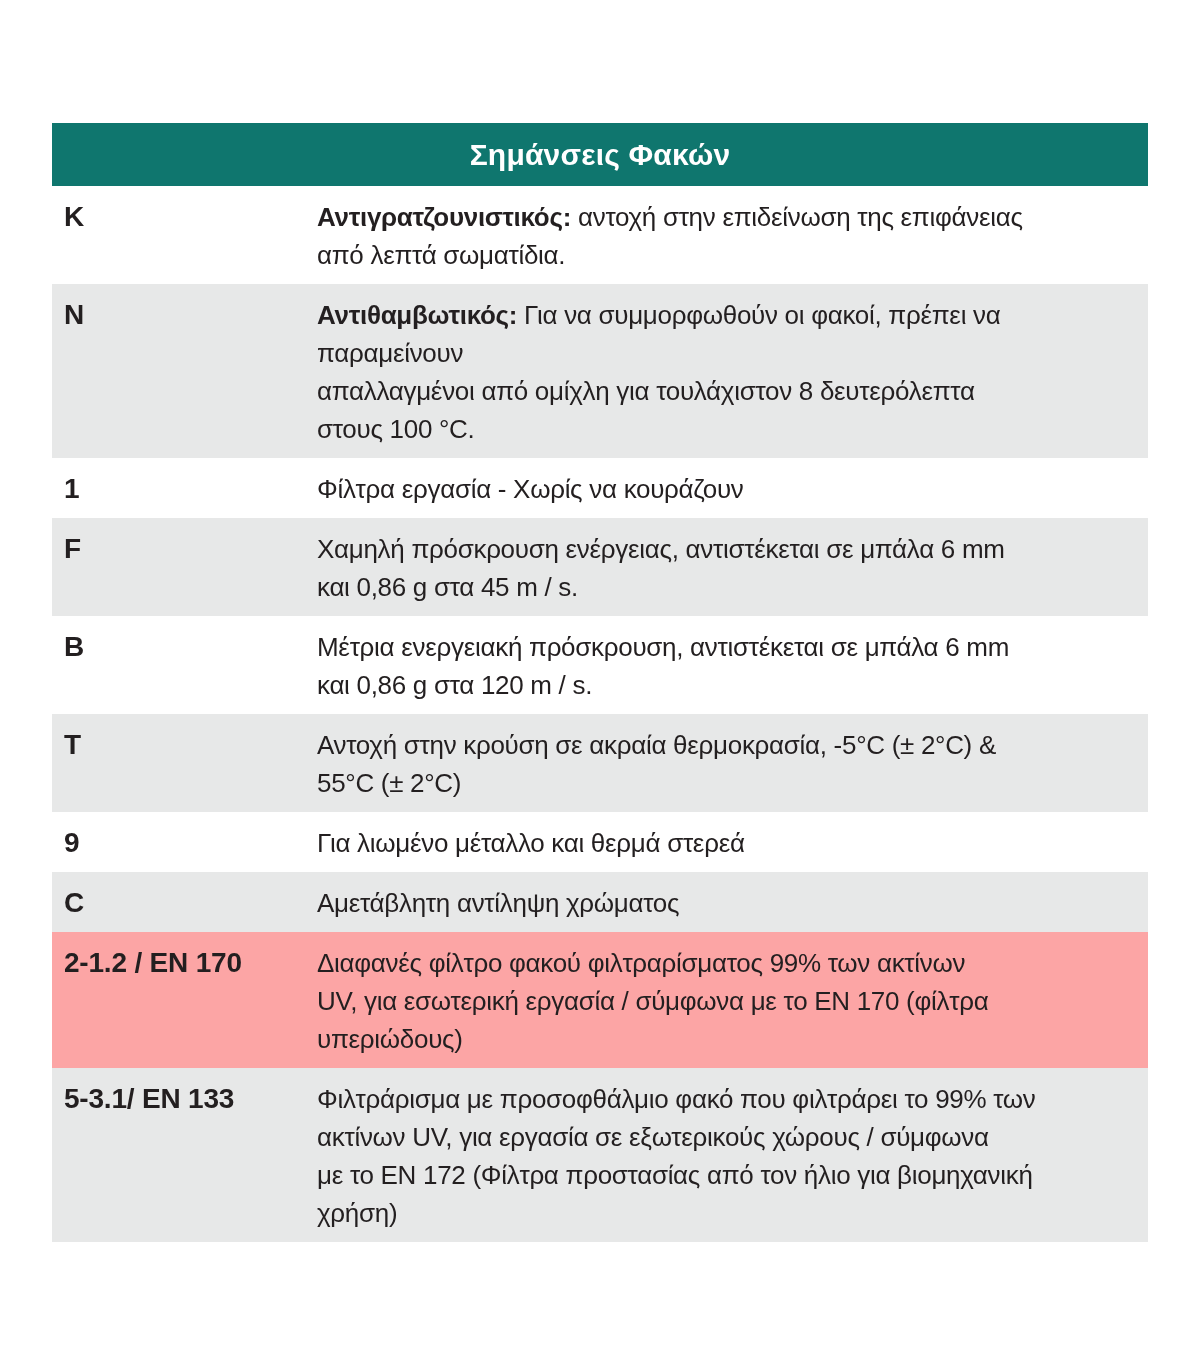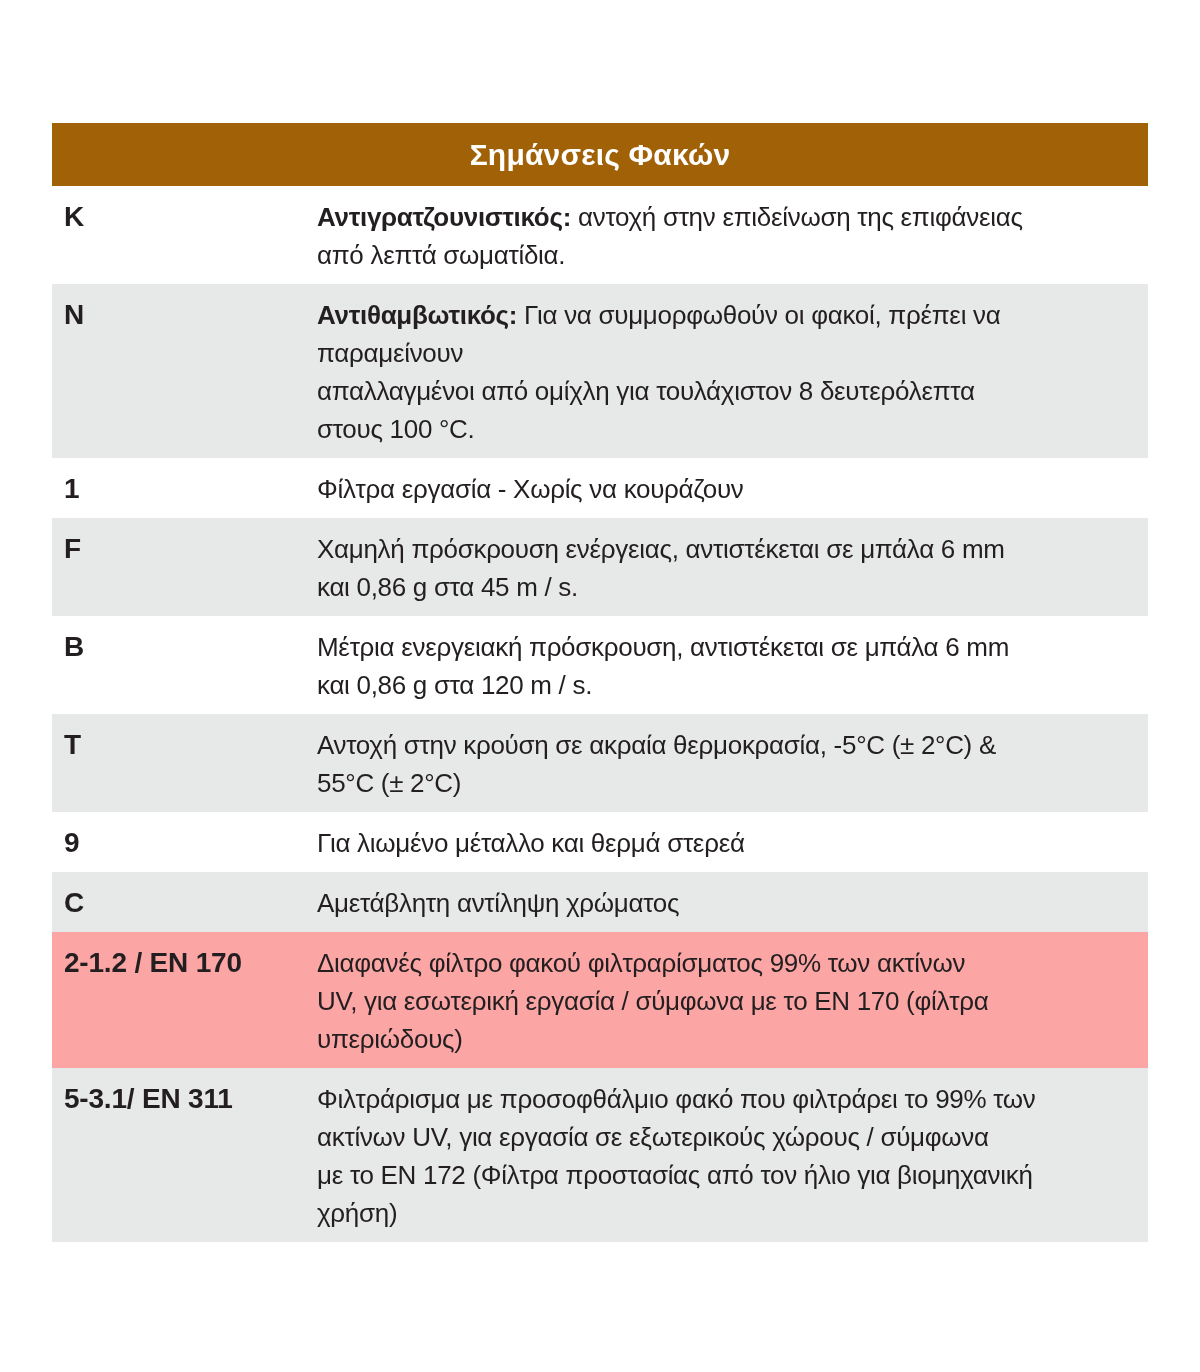--- a/index.html
+++ b/index.html
@@ -58,21 +58,21 @@
     white-space: pre-line;
   }
   .desc .lead {
     font-weight: 700;
   }
 </style>
 </head>
 <body style="color: rgb(35, 31, 32);">
 
 <div class="table-wrap">
-  <div class="table-header" style="background: #a16207;">
+  <div class="table-header" style="background: #0f766e;">
     <div class="table-title">Σημάνσεις Φακών</div>
   </div>
   <div id="rows">
   <div class="row white">
     <div class="code">K</div>
     <div class="desc"><span class="lead">Αντιγρατζουνιστικός:</span><span> αντοχή στην επιδείνωση της επιφάνειας
 από λεπτά σωματίδια.</span></div>
   </div>
 
   <div class="row gray" style="background: rgb(231, 232, 232);">
@@ -117,20 +117,20 @@
   </div>
 
   <div class="row gray" style="background: #fca5a5;">
     <div class="code">2-1.2 / EN 170</div>
     <div class="desc"><span class="lead"></span><span>Διαφανές φίλτρο φακού φιλτραρίσματος 99% των ακτίνων
 UV, για εσωτερική εργασία / σύμφωνα με το EN 170 (φίλτρα
 υπεριώδους)</span></div>
   </div>
 
   <div class="row gray" style="background: rgb(231, 232, 232);">
-    <div class="code">5-3.1/ EN 311</div>
+    <div class="code">5-3.1/ EN 133</div>
     <div class="desc"><span class="lead"></span><span>Φιλτράρισμα με προσοφθάλμιο φακό που φιλτράρει το 99% των
 ακτίνων UV, για εργασία σε εξωτερικούς χώρους / σύμφωνα
 με το EN 172 (Φίλτρα προστασίας από τον ήλιο για βιομηχανική
 χρήση)</span></div>
   </div>
 </div>
 </div>
 
 </body></html>

